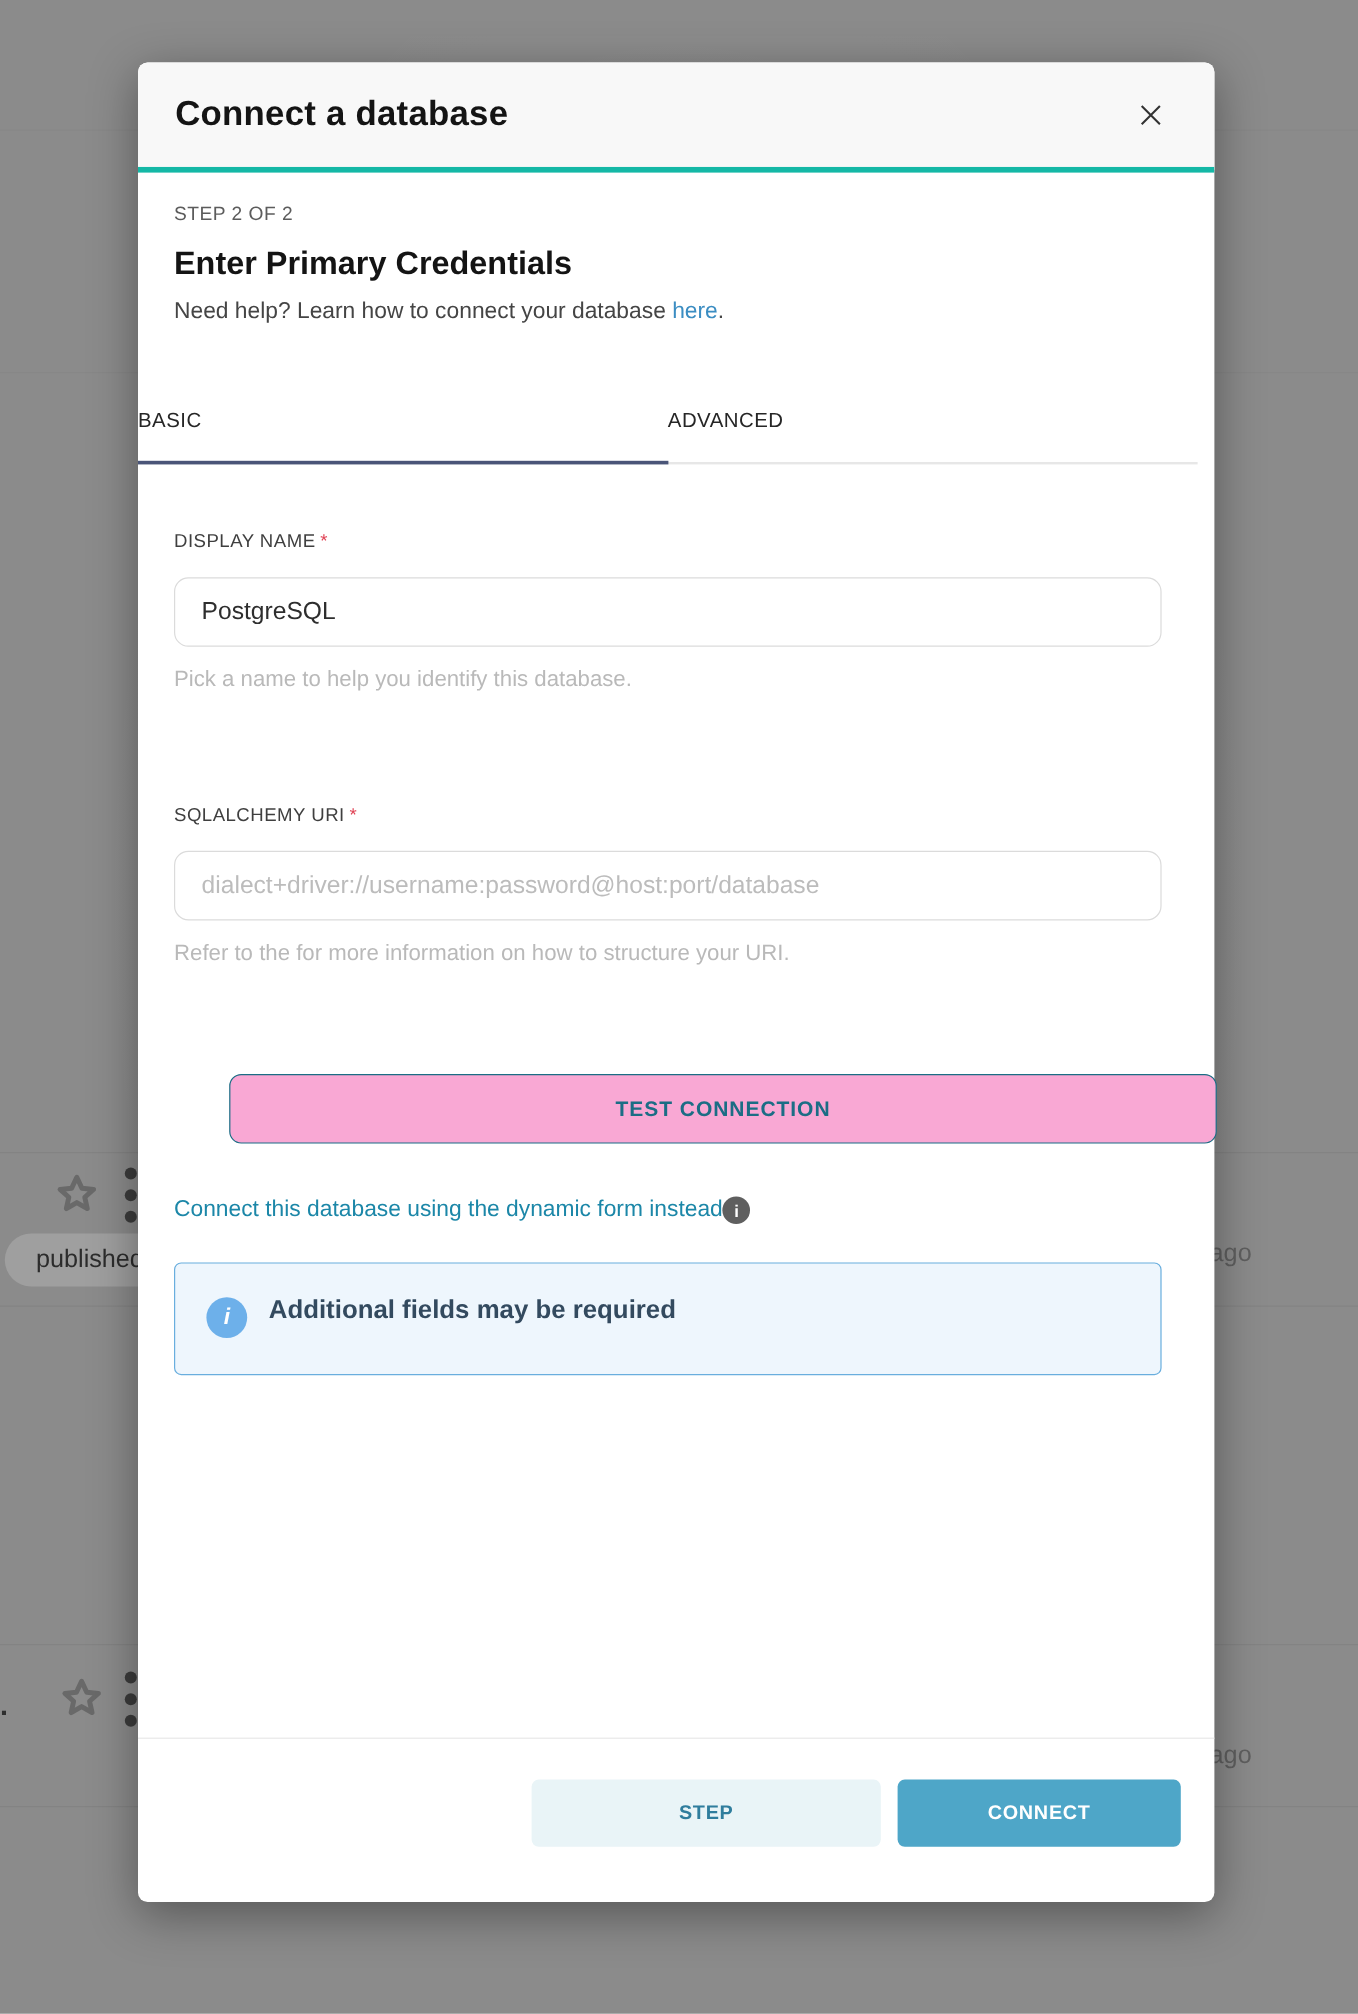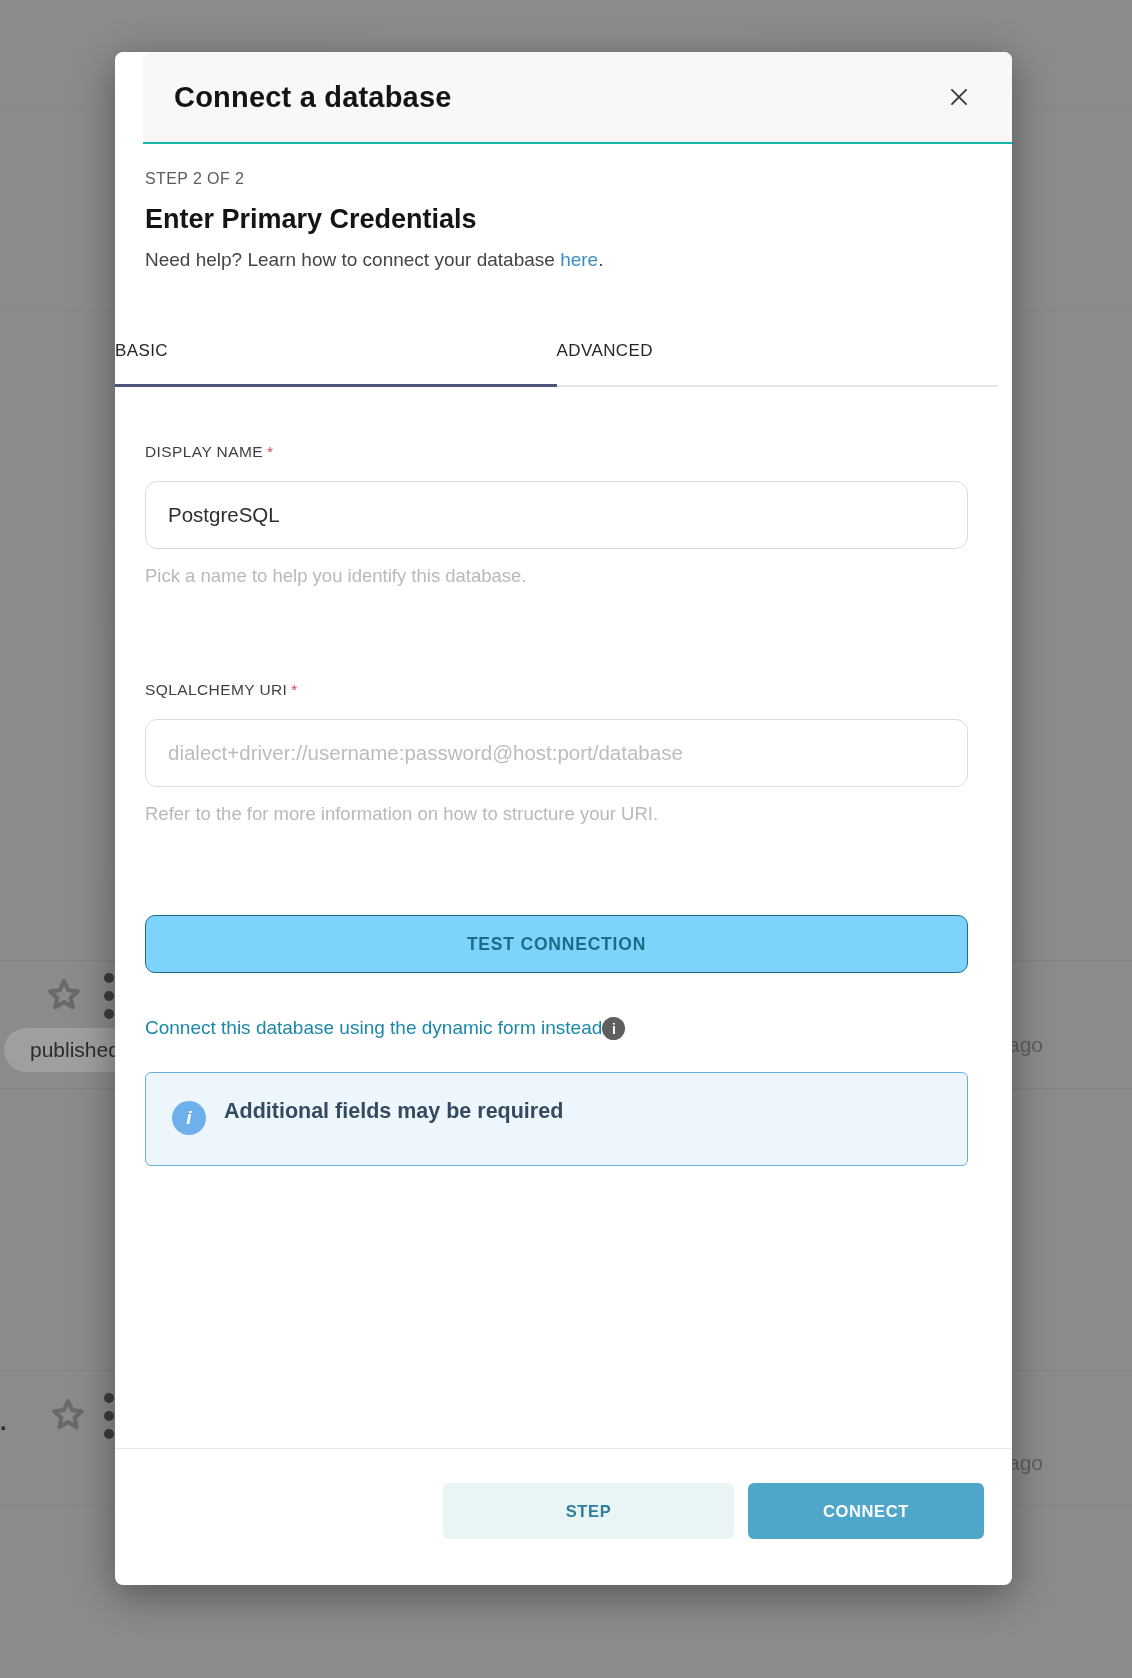--- a/index.html
+++ b/index.html
@@ -29,22 +29,22 @@
   
   .modal{
     position:absolute; left:115px; top:52px; width:897px; height:1533px;
     background:#ffffff; border-radius:8px;
     box-shadow:0 10px 40px rgba(0,0,0,.38);
     display:flex; flex-direction:column;
     z-index:5;
   }
   .modal-header{
     height:92px; flex:0 0 92px; background:#f8f8f8;
-    border-bottom:2px solid #14b8a6; border-radius:8px 8px 0 0;
-    display:flex; align-items:center; padding:0 36px 0 31px;margin-left:28px;
+    border-bottom:5px solid #14b8a6; border-radius:8px 8px 0 0;
+    display:flex; align-items:center; padding:0 36px 0 31px;
   }
   .modal-title{ font-size:29px; font-weight:bold; color:#141414; letter-spacing:.2px; }
   .close-btn{ margin-left:auto; width:34px; height:34px; display:flex; align-items:center;
     justify-content:center; cursor:pointer; background:none; border:none; }
   .close-btn svg{ width:26px; height:26px; stroke:#333; stroke-width:1.6; }
 
   .modal-body{ padding:26px 44px 0 30px; display:flex; flex-direction:column; flex:1 1 auto; }
 
   .step-label{ font-size:16px; color:#5c5c5c; letter-spacing:.4px; }
   .section-heading{ margin-top:16px; font-size:27px; font-weight:bold; color:#141414; }
@@ -57,33 +57,33 @@
     letter-spacing:.4px; color:#262626; cursor:pointer; position:relative; }
   .tab.active::after{ content:""; position:absolute; left:0; right:0; bottom:-2px; height:3px; background:#4a5578; }
 
   
   .field{ display:flex; flex-direction:column; }
   .field-1{ margin-top:56px; }
   .field-2{ margin-top:94px; }
   .field-label{ font-size:15.5px; color:#3f3f3f; letter-spacing:.4px; }
   .field-label .req{ color:#e04355; margin-left:4px; }
   .text-input{
-    margin-top:20px; height:68px; width:100%;
+    margin-top:20px; height:58px; width:100%;
     border:1px solid #dbdbdb; border-radius:12px;
     font-family:"Liberation Sans", sans-serif;
     font-size:20.5px; color:#2e2e2e; padding:0 22px; background:#fff; outline:none;
   }
   .text-input::placeholder{ color:#bcbcbc; }
   .field-helper{ margin-top:16px; font-size:18.5px; color:#b9b9b9; }
 
   .test-btn{
     margin-top:90px; height:58px; width:100%;
-    background:#7dd3fc; border:1.5px solid #1b6d85; border-radius:10px;
+    background:#f9a8d4; border:1.5px solid #1b6d85; border-radius:10px;
     color:#1b6d85; font-family:"Liberation Sans", sans-serif;
-    font-size:17.5px; font-weight:bold; letter-spacing:.8px; cursor:pointer;
+    font-size:17.5px; font-weight:bold; letter-spacing:.8px; cursor:pointer;margin-left:46px;
   }
 
   .dynamic-row{ margin-top:44px; display:flex; align-items:flex-start; }
   .dynamic-link{ font-size:19px; color:#1c87a8; cursor:pointer; }
   .info-badge{ width:23px; height:23px; border-radius:50%; background:#5f5f5f; color:#fff;
     font-size:14px; font-weight:bold; display:flex; align-items:center; justify-content:center; }
 
   
   .alert{
     margin-top:32px; background:#eef6fd; border:1px solid #69aede; border-radius:6px;

